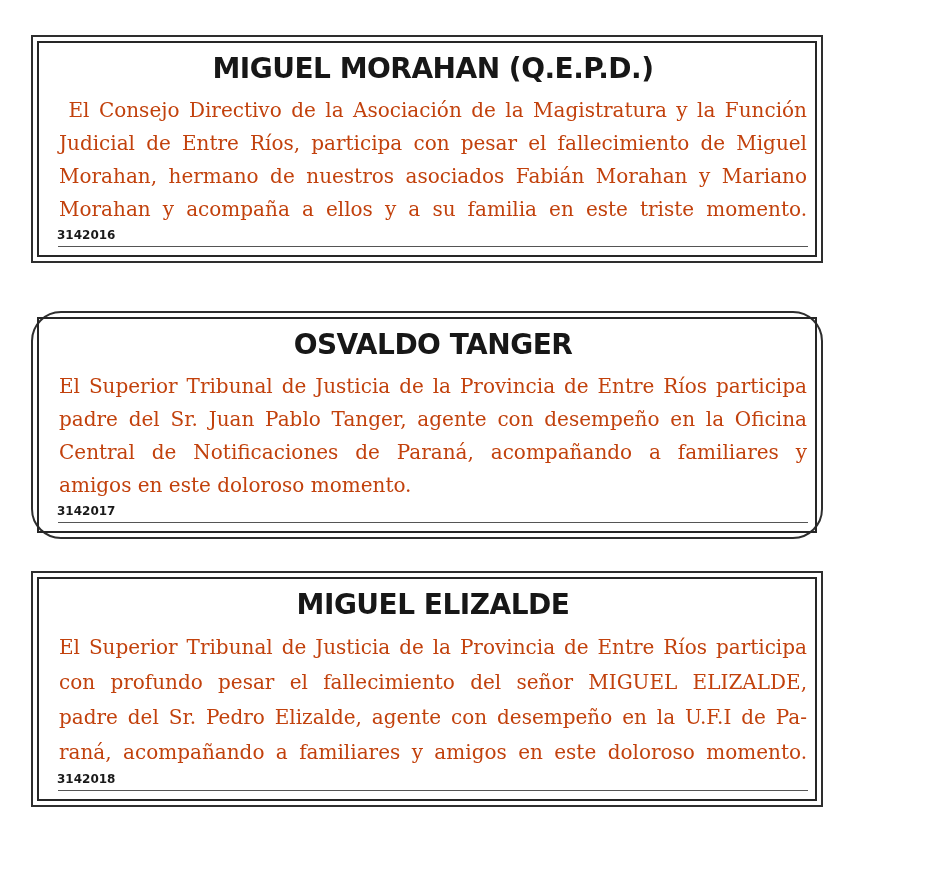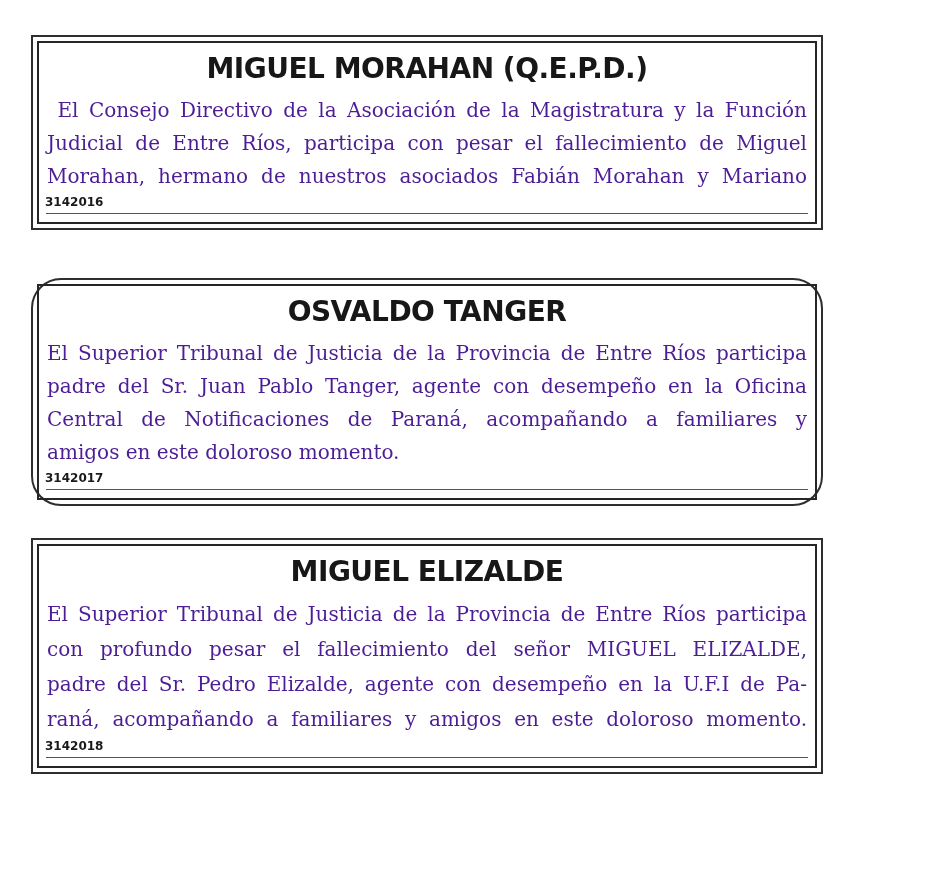--- a/index.html
+++ b/index.html
@@ -21,21 +21,21 @@
     width: 792px;
     box-sizing: border-box;
     border: 2px solid #2e2e2e;
     padding: 4px;
     background: #ffffff;
   }
   .notice.n1 { margin-bottom: 48px; }
   .notice.n2 { margin-bottom: 32px; border-radius: 30px; }
   .notice-inner {
     border: 2px solid #262626;
-    padding: 11px 6px 6px 6px;
+    padding: 11px 6px 6px 18px;
   }
   .title {
     margin: 0 0 10px 0;
     text-align: center;
     font-family: "DejaVu Sans", "Liberation Sans", sans-serif;
     font-weight: bold;
     font-size: 28px;
     line-height: 30px;
     letter-spacing: -0.5px;
     color: #171717;
@@ -43,21 +43,21 @@
   .body-lines {
     padding: 0 2px;
   }
   .bline {
     font-size: 20px;
     line-height: 33px;
     text-align: justify;
     text-align-last: justify;
     text-justify: inter-word;
     white-space: normal;
-    color: #4c1d95;
+    color: #c2410c;
   }
   .notice.n3 .bline { line-height: 35px; }
   .bline.short-last {
     text-align: right;
     text-align-last: left;
   }
   .adnum {
     margin-top: 3px;
     padding-right: 3px;
     text-align: left;
@@ -79,20 +79,21 @@
 
 <div class="page">
 
   <section class="notice n1">
     <div class="notice-inner">
       <h2 class="title">MIGUEL MORAHAN (Q.E.P.D.)</h2>
       <div class="body-lines">
         <div class="bline">&nbsp;El Consejo Directivo de la Asociación de la Magistratura y la Función</div>
         <div class="bline">Judicial de Entre Ríos, participa con pesar el fallecimiento de Miguel</div>
         <div class="bline">Morahan, hermano de nuestros asociados Fabián Morahan y Mariano</div>
+        <div class="bline">Morahan y acompaña a ellos y a su familia en este triste momento.</div>
       </div>
       <div class="adnum">3142016</div>
       <div class="rule"></div>
     </div>
   </section>
 
   <section class="notice n2">
     <div class="notice-inner">
       <h2 class="title">OSVALDO TANGER</h2>
       <div class="body-lines">

